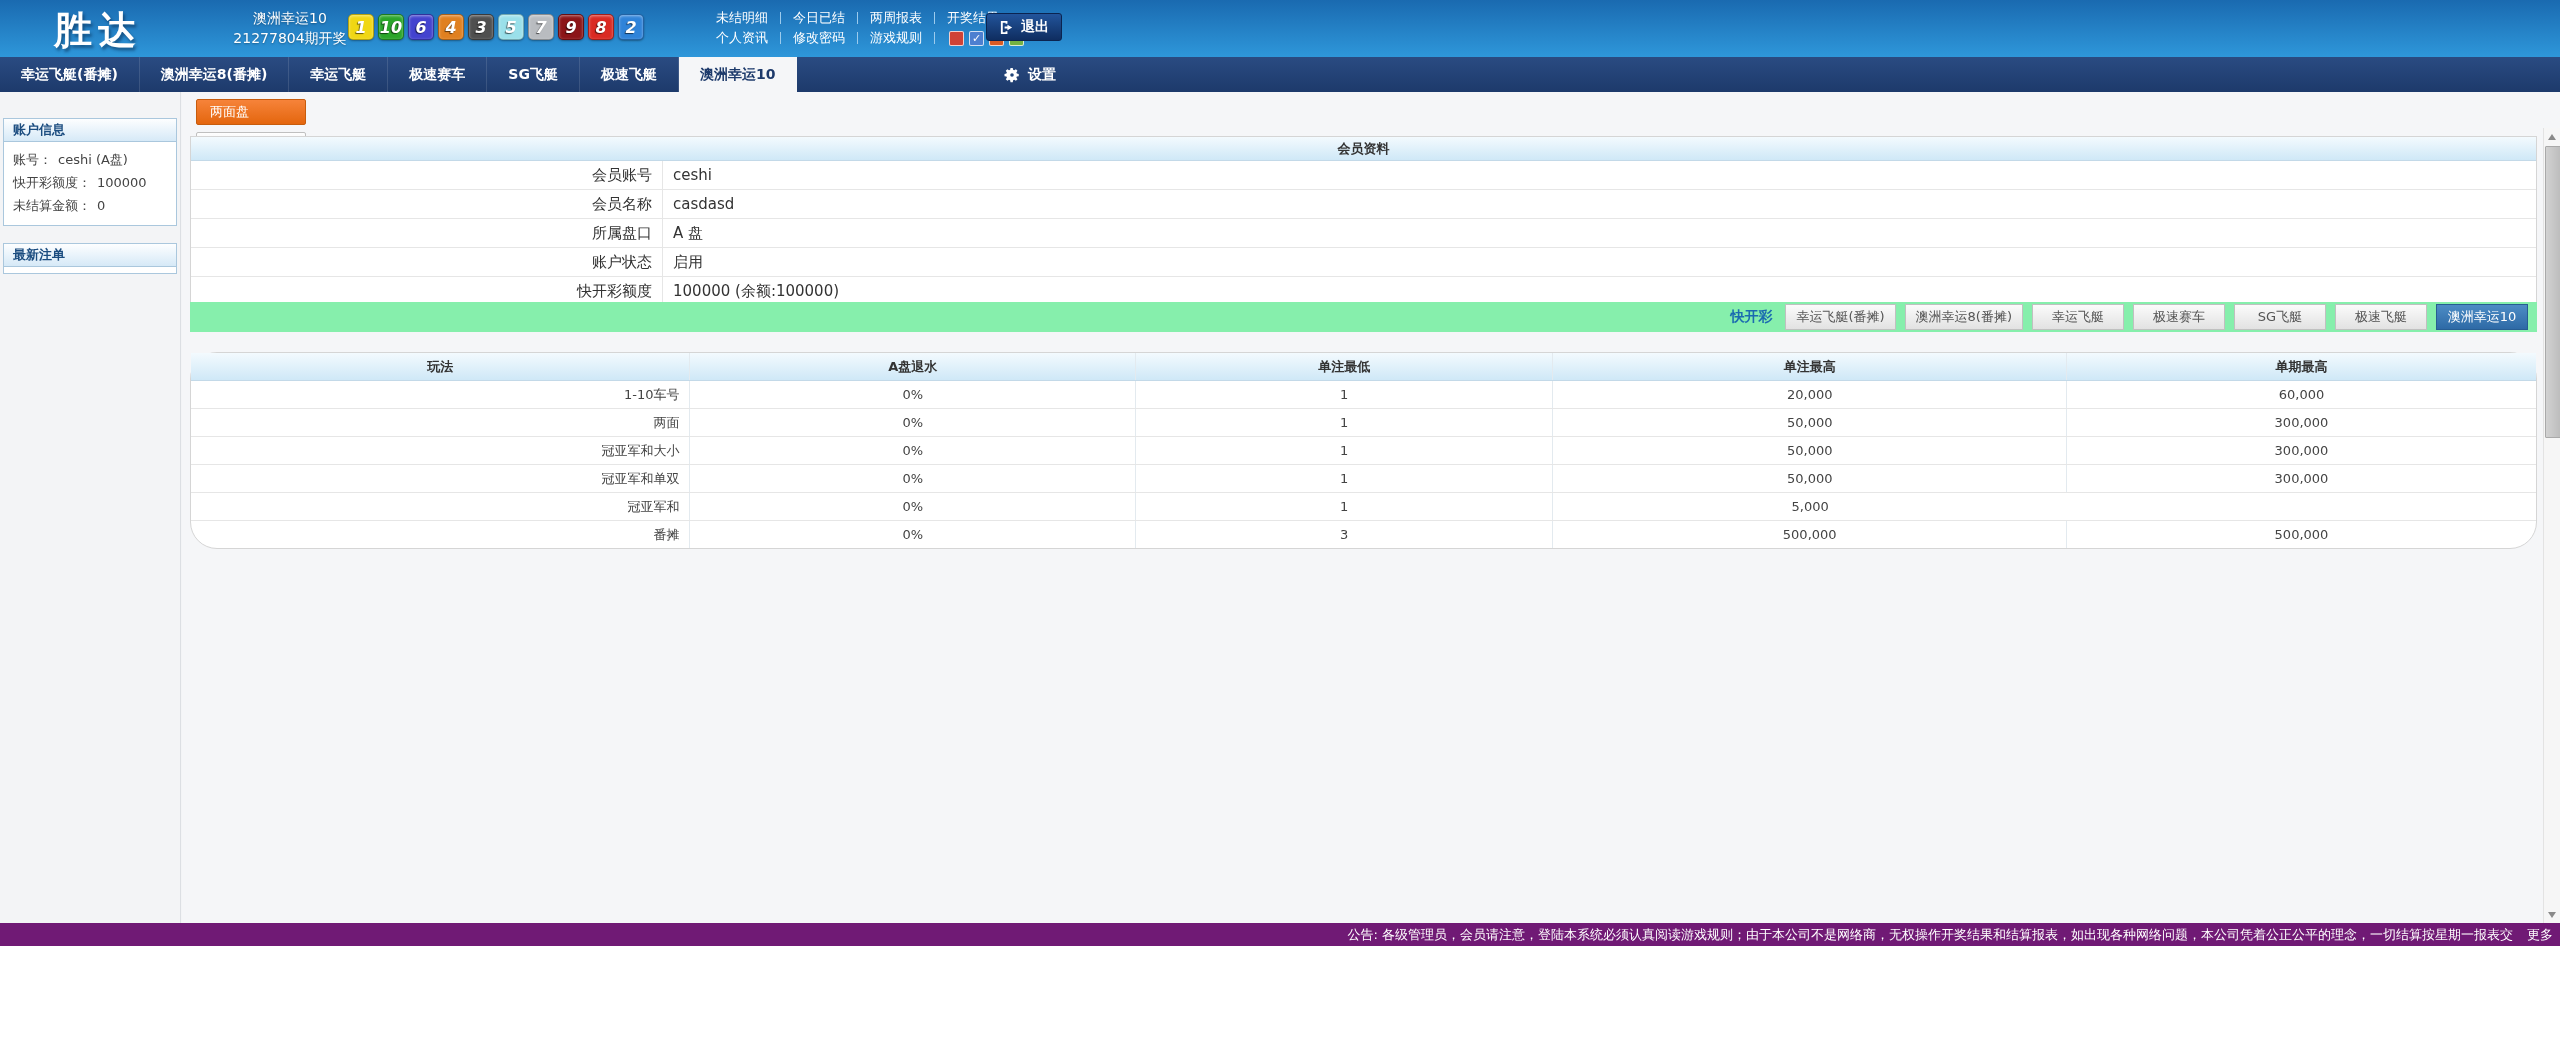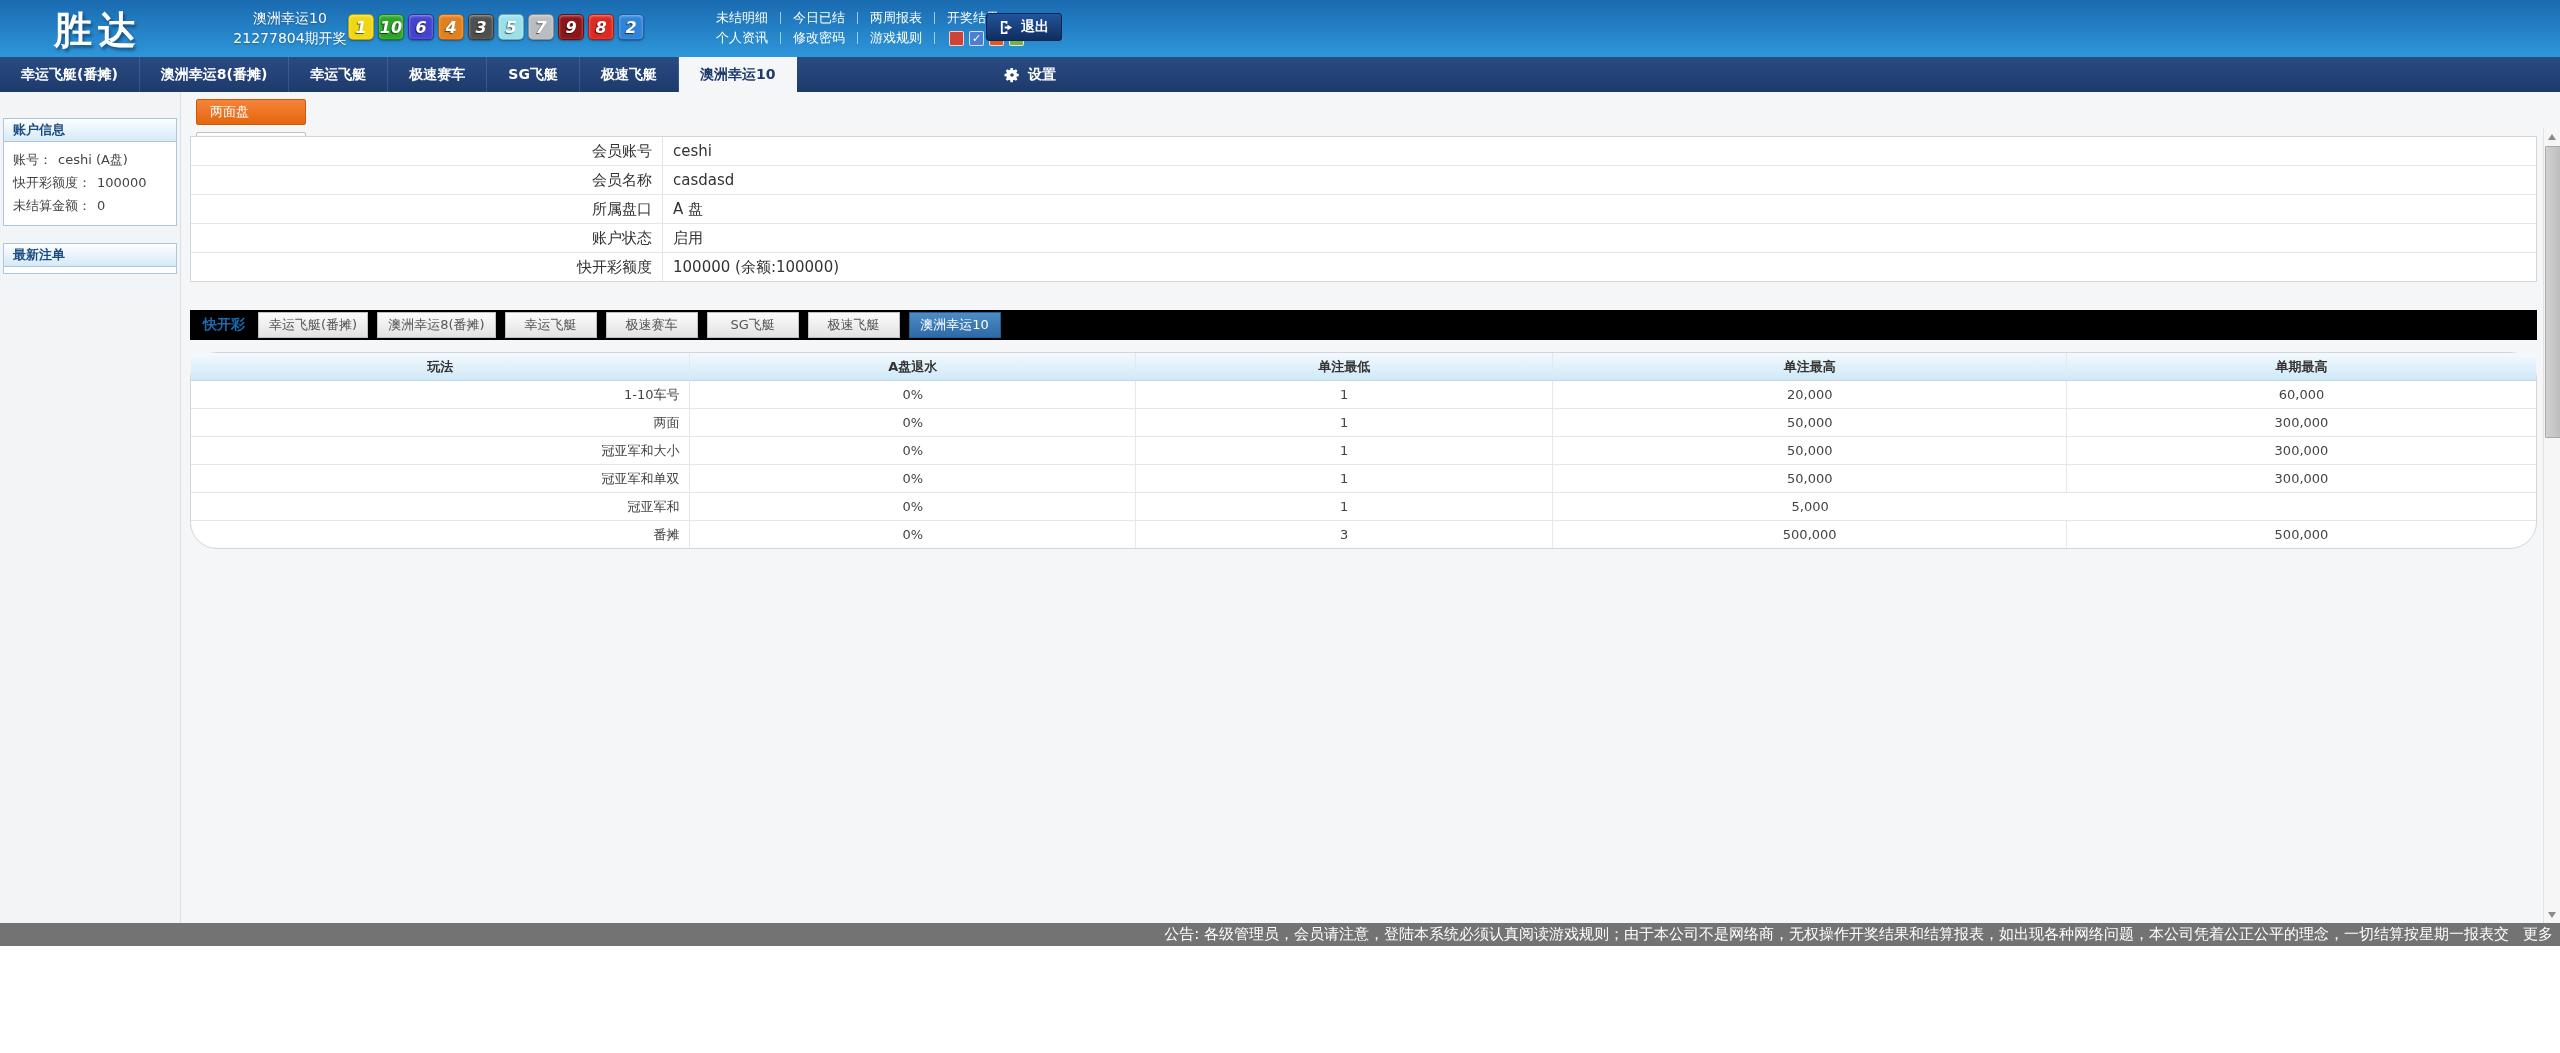--- a/index.html
+++ b/index.html
@@ -56,21 +56,21 @@
 
   .tablebox{position:absolute;left:8px;right:23px;background:#fff;border:1px solid #d5d5d5;}
   #memberTable{top:44px;}
   .tb-title{height:23px;line-height:23px;text-align:center;background:linear-gradient(#f3fafe,#cfe8f7);
         border-bottom:1px solid #c3d9e8;color:#333;font-weight:bold;font-size:13px;}
   .m-row{display:flex;height:28px;line-height:28px;border-bottom:1px solid #e6e6e6;font-size:15px;}
   .m-row:last-child{border-bottom:none;}
   .m-label{width:472px;text-align:right;padding-right:10px;border-right:1px solid #e6e6e6;box-sizing:border-box;}
   .m-value{padding-left:10px;}
 
-  .quick{position:absolute;left:8px;right:23px;top:218px;height:30px;background:#000000;display:flex;align-items:center;}
+  .quick{position:absolute;left:8px;right:23px;top:210px;height:30px;background:#86efac;display:flex;align-items:center;justify-content:flex-end;}
   .q-label{color:#1b6bb0;font-weight:bold;font-size:14px;padding:0 13px;}
   .qtab{height:26px;min-width:92px;padding:0 10px;display:flex;align-items:center;justify-content:center;
         background:linear-gradient(#fbfbfb,#e2e2e2);border:1px solid #c0c0c0;color:#555;font-size:13px;
         margin-right:9px;cursor:pointer;box-sizing:border-box;}
   .qtab.active{background:linear-gradient(#4d8cc5,#2e6aa6);border-color:#275d92;color:#fff;}
 
   #oddsTable{top:260px;border-radius:27px;}
   .o-head{display:flex;height:27px;line-height:27px;background:linear-gradient(#f3fafe,#cfe8f7);
         border-bottom:1px solid #c3d9e8;font-weight:bold;color:#333;}
   .o-row{display:flex;height:27px;line-height:27px;border-bottom:1px solid #e6e6e6;color:#444;}
@@ -88,22 +88,22 @@
   .scrollbar{position:absolute;top:36px;right:0;width:17px;bottom:0;background:#f6f6f6;
         border-left:1px solid #e3e3e3;box-sizing:border-box;}
   .sb-btn{position:absolute;left:0;right:0;height:17px;display:flex;align-items:center;justify-content:center;cursor:pointer;}
   .sb-up{top:0;} .sb-down{bottom:0;}
   .tri-up{width:0;height:0;border-left:4px solid transparent;border-right:4px solid transparent;border-bottom:6px solid #8a8a8a;}
   .tri-down{width:0;height:0;border-left:4px solid transparent;border-right:4px solid transparent;border-top:6px solid #8a8a8a;}
   .sb-thumb{position:absolute;top:18px;left:1px;width:14px;height:290px;background:linear-gradient(90deg,#d2d2d2,#bdbdbd);
         border:1px solid #a9a9a9;border-radius:1px;cursor:pointer;}
 
   
-  .footer{position:absolute;left:0;right:0;bottom:0;height:23px;background:#737373;color:#fff;display:flex;
-        align-items:center;justify-content:flex-end;padding-right:7px;font-size:15px;gap:14px;box-sizing:border-box;}
+  .footer{position:absolute;left:0;right:0;bottom:0;height:23px;background:#701a75;color:#fff;display:flex;
+        align-items:center;justify-content:flex-end;padding-right:7px;font-size:13px;gap:14px;box-sizing:border-box;}
   .footer a{color:#fff;text-decoration:none;cursor:pointer;}
 </style>
 </head>
 <body>
 
 <div class="screen">
 
   <header class="topbar">
     <div class="logo">胜达</div>
 
@@ -205,20 +205,21 @@
   <section class="main">
 
     <div class="vtabs">
       <div class="vtab active">两面盘</div>
       <div class="vtab">单号1~10</div>
       <div class="vtab">冠、亚军 组合</div>
       <div class="vtab">番摊</div>
     </div>
 
     <div class="tablebox" id="memberTable">
+      <div class="tb-title">会员资料</div>
       <div class="m-row">
         <div class="m-label">会员账号</div>
         <div class="m-value">ceshi</div>
       </div>
       <div class="m-row">
         <div class="m-label">会员名称</div>
         <div class="m-value">casdasd</div>
       </div>
       <div class="m-row">
         <div class="m-label">所属盘口</div>

